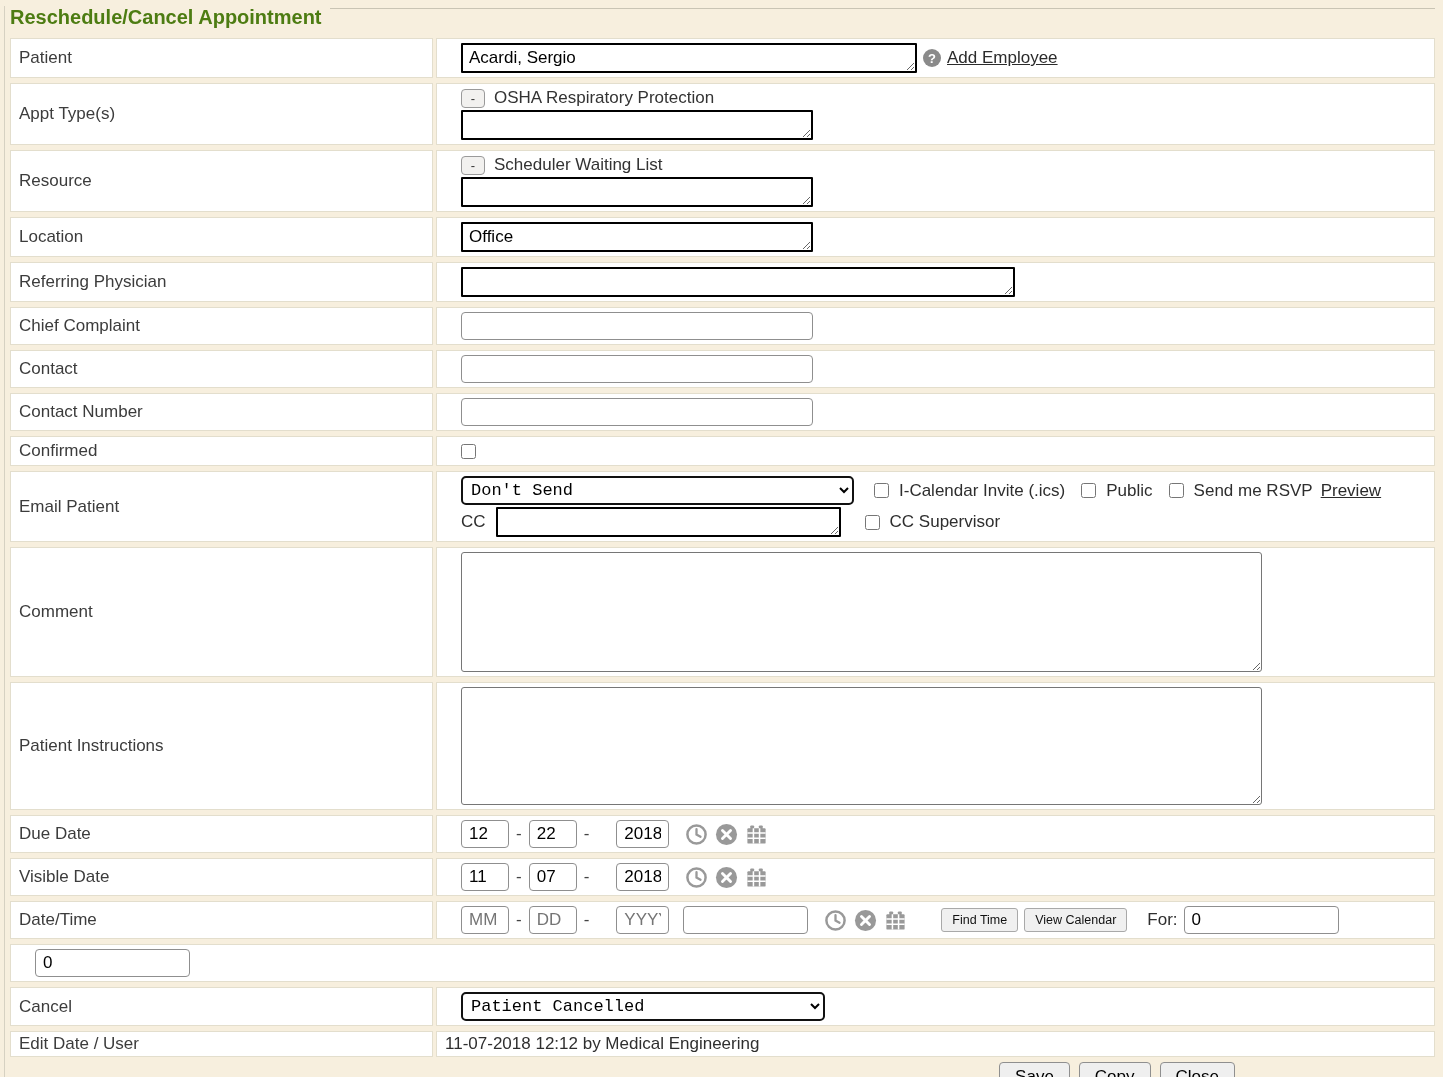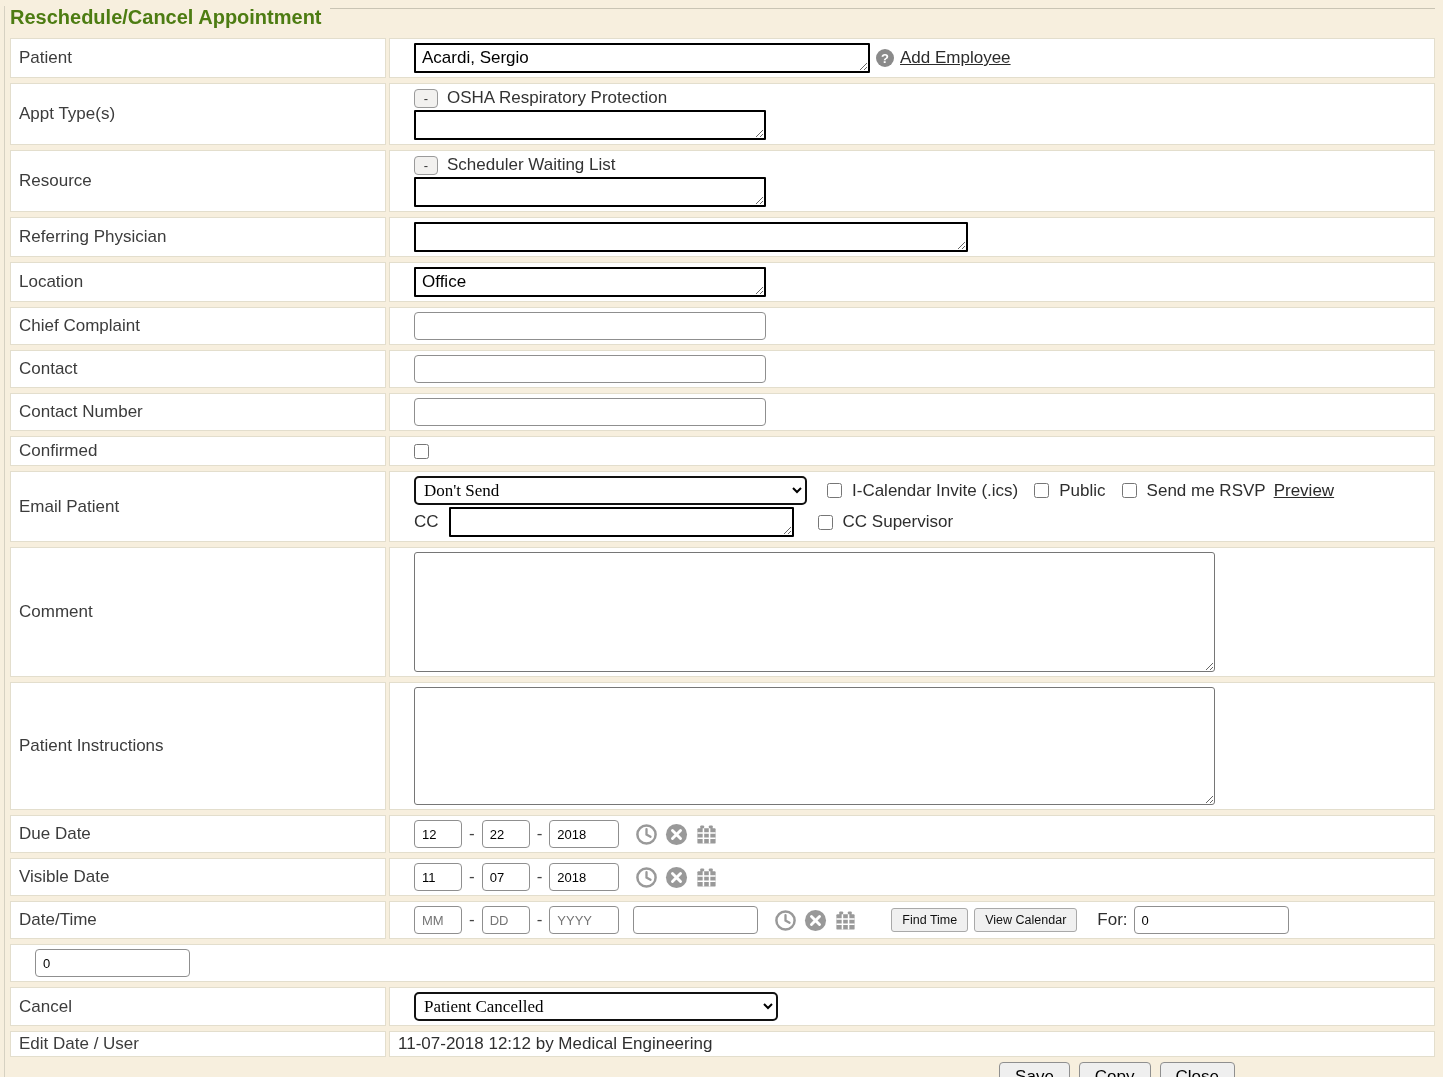--- a/index.html
+++ b/index.html
@@ -18,21 +18,21 @@
   .legend-line { flex: 1; height: 1px; background: #c9c4b4; margin-top: 2px; }
 
   .row { display: flex; column-gap: 3px; margin-bottom: 5px; }
   .cell {
     background: #fff;
     border: 1px solid #e3decd;
     padding: 4px 8px;
     display: flex;
     align-items: center;
   }
-  .cell.label { width: 376px; flex: none; color: #3c3c3c; }
+  .cell.label { width: 423px; flex: none; color: #3c3c3c; }
   .cell.value { flex: 1; gap: 6px; padding-left: 24px; }
   .cell.value.stack { flex-direction: column; align-items: flex-start; justify-content: center; gap: 2px; }
   .line { display: flex; align-items: center; gap: 6px; }
 
   
   textarea.heavy {
     border: 2px solid #000;
     border-radius: 1px;
     background: #fff;
     font-family: "Liberation Sans", sans-serif;
@@ -43,47 +43,47 @@
     overflow: hidden;
     line-height: 22px;
     color: #000;
   }
   
   input.thin, textarea.thin {
     border: 1px solid #8f8f8f;
     border-radius: 4px;
     background: #fff;
     font-family: "Liberation Sans", sans-serif;
-    font-size: 13px;
+    font-size: 17px;
     padding: 2px 7px;
     height: 28px;
     color: #000;
   }
   textarea.big {
     border: 1px solid #767676;
     border-radius: 3px;
     background: #fff;
     font-family: "Liberation Sans", sans-serif;
     font-size: 16px;
     padding: 4px 6px;
     resize: both;
     width: 801px;
     color: #000;
   }
   input.date2 { width: 48px; }
-  input.date4 { width: 70px; }
+  input.date4 { width: 53px; margin-left: 20px; }
   input.time  { width: 125px; }
   input.num   { width: 155px; }
   .dash { color: #444; margin: 0 1px; }
 
   select.heavy-select {
     border: 2px solid #111;
     border-radius: 5px;
     background: #fff;
-    font-family: Liberation Serif, serif;
+    font-family: Liberation Mono, monospace;
     font-size: 17px;
     height: 29px;
     padding: 0 4px;
     color: #000;
   }
   .w-dontsend { width: 393px; }
   .w-cancel  { width: 364px; }
 
   button.minus {
     width: 24px; height: 19px;
@@ -176,30 +176,30 @@
       <div class="cell value stack">
         <div class="line">
           <button class="minus">-</button>
           <span class="multi-text">Scheduler Waiting List</span>
         </div>
         <textarea class="heavy" style="width: 352px;" rows="1"></textarea>
       </div>
     </div>
 
     <div class="row">
+      <div class="cell label">Location</div>
+      <div class="cell value">
+        <textarea class="heavy" style="width: 352px;" rows="1">Office</textarea>
+      </div>
+    </div>
+
+    <div class="row">
       <div class="cell label">Referring Physician</div>
       <div class="cell value">
         <textarea class="heavy" style="width: 554px;" rows="1"></textarea>
-      </div>
-    </div>
-
-    <div class="row">
-      <div class="cell label">Location</div>
-      <div class="cell value">
-        <textarea class="heavy" style="width: 352px;" rows="1">Office</textarea>
       </div>
     </div>
 
     <div class="row">
       <div class="cell label">Chief Complaint</div>
       <div class="cell value">
         <input class="thin" style="width: 352px;" value="">
       </div>
     </div>
 

